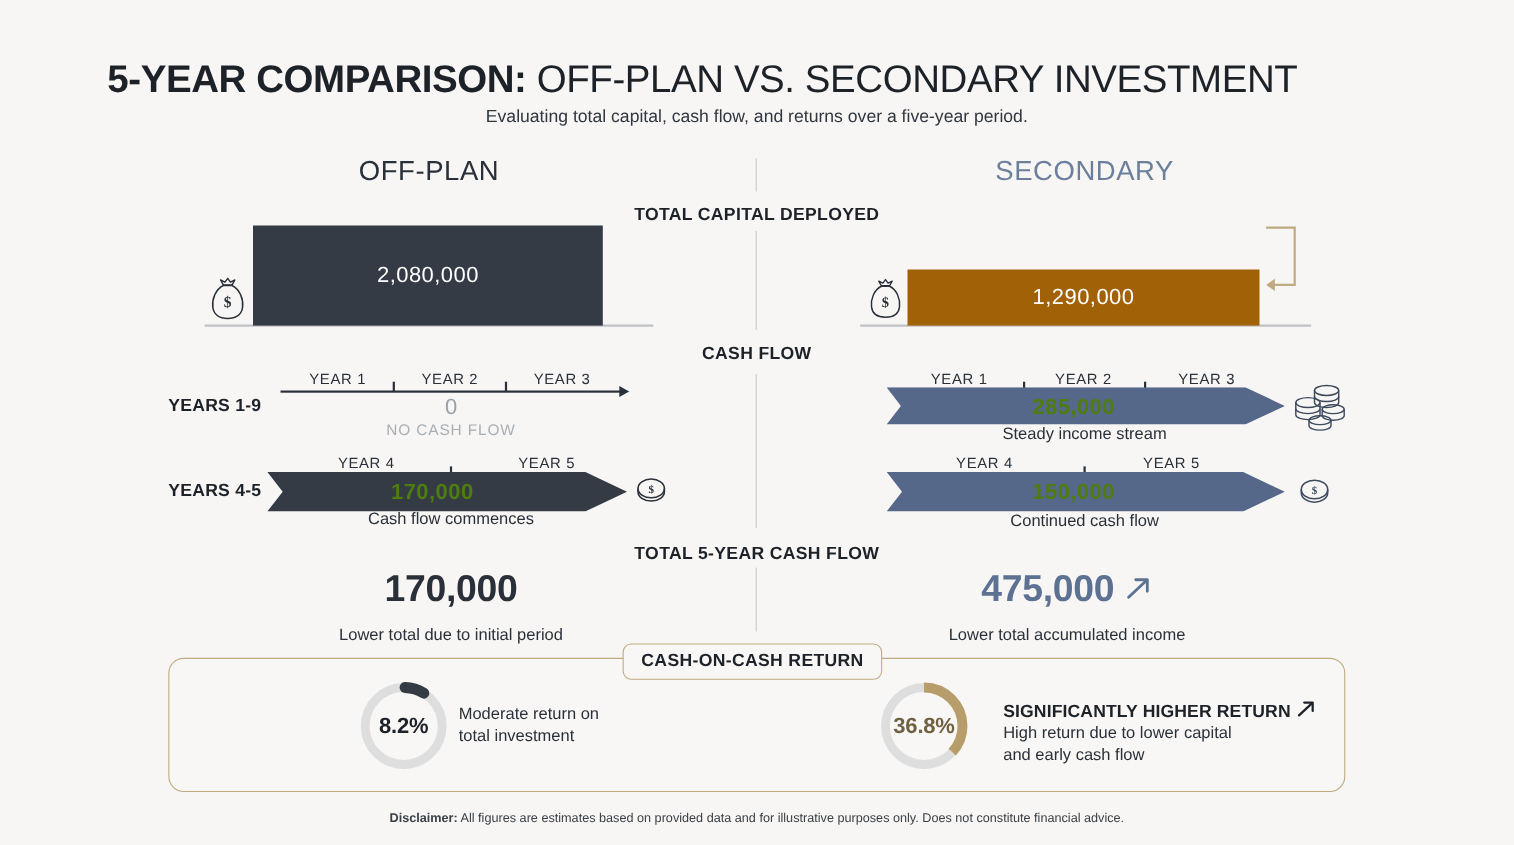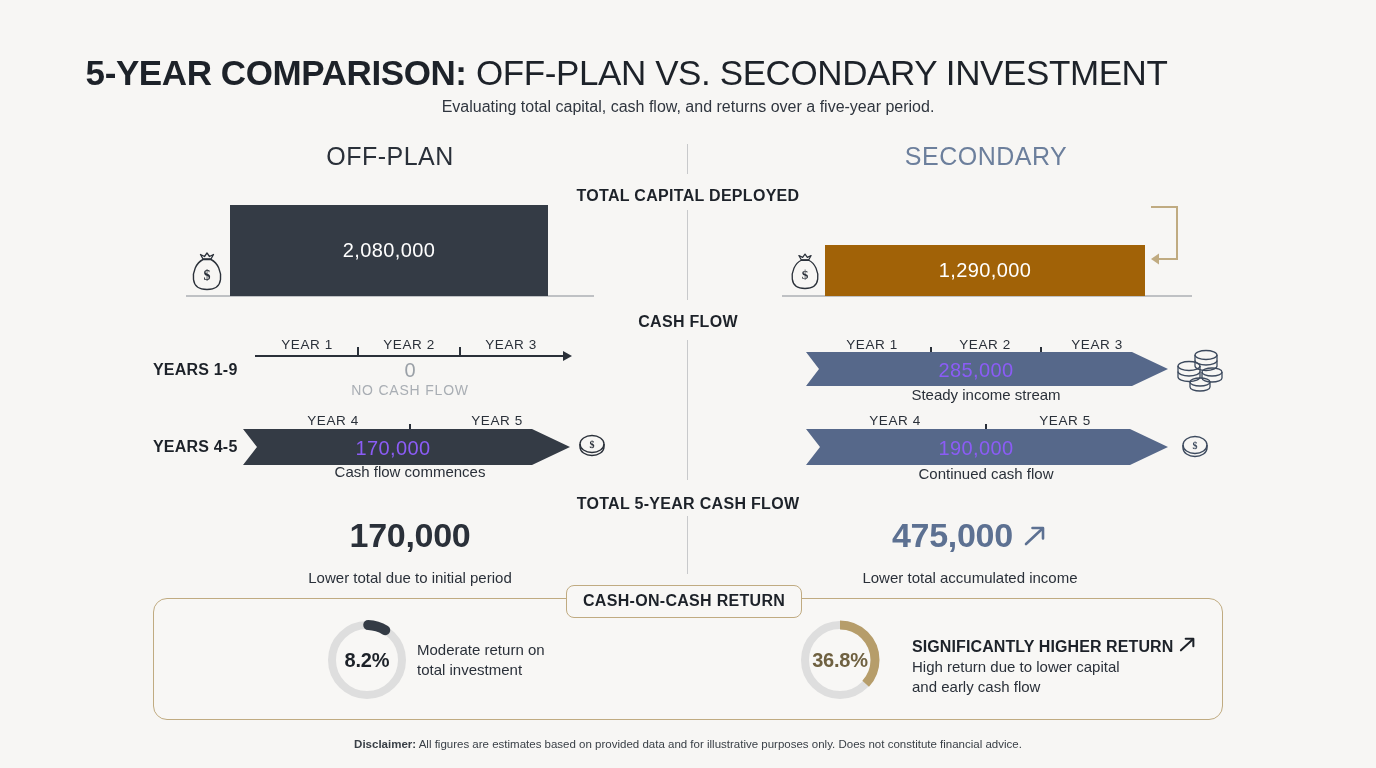--- a/index.html
+++ b/index.html
@@ -7,21 +7,21 @@
     width: 1376px; height: 768px;
     background: #f7f6f4;
     font-family: "Liberation Sans", sans-serif;
     color: #1d2229;
     overflow: hidden;
   }
   .page { position: relative; width: 1376px; height: 768px; }
 
   
   .title {
-    position: absolute; top: 52px; left: 0; width: 1253px;
+    position: absolute; top: 52px; left: 12px; width: 1253px;
     text-align: center; font-size: 35px; line-height: 42px;
     letter-spacing: -0.4px; white-space: nowrap;
   }
   .title .bold { font-weight: 700; }
   .title .light { font-weight: 400; }
   .subtitle {
     position: absolute; top: 98px; left: 0; width: 1376px;
     text-align: center; font-size: 16px; color: #30363f; font-weight: 400;
   }
 
@@ -76,21 +76,21 @@
   }
   .zero-lab {
     position: absolute; font-size: 14px; color: #a9aeb4;
     letter-spacing: 0.8px; text-align: center; width: 300px;
   }
 
   
   .flowarrow { position: absolute; }
   .flowarrow svg { display: block; }
   .flowval {
-    position: absolute; color: #8b5cf6; font-size: 20px; font-weight: 400;
+    position: absolute; color: #4d7c0f; font-size: 20px; font-weight: 700;
     text-align: center; letter-spacing: 0.4px;
   }
   .flowcap {
     position: absolute; font-size: 15px; color: #2a3039; text-align: center;
   }
 
   
   .total-num {
     position: absolute; font-size: 34px; font-weight: 700;
     letter-spacing: -0.3px; text-align: center; white-space: nowrap;
@@ -255,21 +255,21 @@
   </div>
 
   <div class="yearlab" style="left:830px;top:413px;width:130px;">YEAR 4</div>
   <div class="yearlab" style="left:1000px;top:413px;width:130px;">YEAR 5</div>
   <div class="tl-tick" style="left:985px;top:424px;height:8px;background:#2a3039;"></div>
   <div class="flowarrow" style="left:806px;top:429px;">
     <svg width="362" height="36" viewBox="0 0 362 36">
       <path d="M0 0 L324 0 L362 18 L324 36 L0 36 L14 18 Z" fill="#56688a"></path>
     </svg>
   </div>
-  <div class="flowval" style="left:806px;top:437px;width:340px;">190,000</div>
+  <div class="flowval" style="left:806px;top:437px;width:340px;">150,000</div>
   <div class="flowcap" style="left:826px;top:465px;width:320px;">Continued cash flow</div>
   <div class="iconbox" style="left:1181px;top:434px;">
     <svg width="28" height="25" viewBox="0 0 28 25">
       <ellipse cx="14" cy="11" rx="12" ry="8.5" fill="none" stroke="#3d4a5e" stroke-width="1.4"></ellipse>
       <path d="M2 11 L2 14 C2 18.7 7.4 22.5 14 22.5 C20.6 22.5 26 18.7 26 14 L26 11" fill="none" stroke="#3d4a5e" stroke-width="1.4"></path>
       <text x="14" y="15" font-family="'Liberation Serif',serif" font-size="10" font-weight="700" fill="#3d4a5e" text-anchor="middle">$</text>
     </svg>
   </div>
 
   <div class="band" style="top:495px;">TOTAL 5-YEAR CASH FLOW</div>

